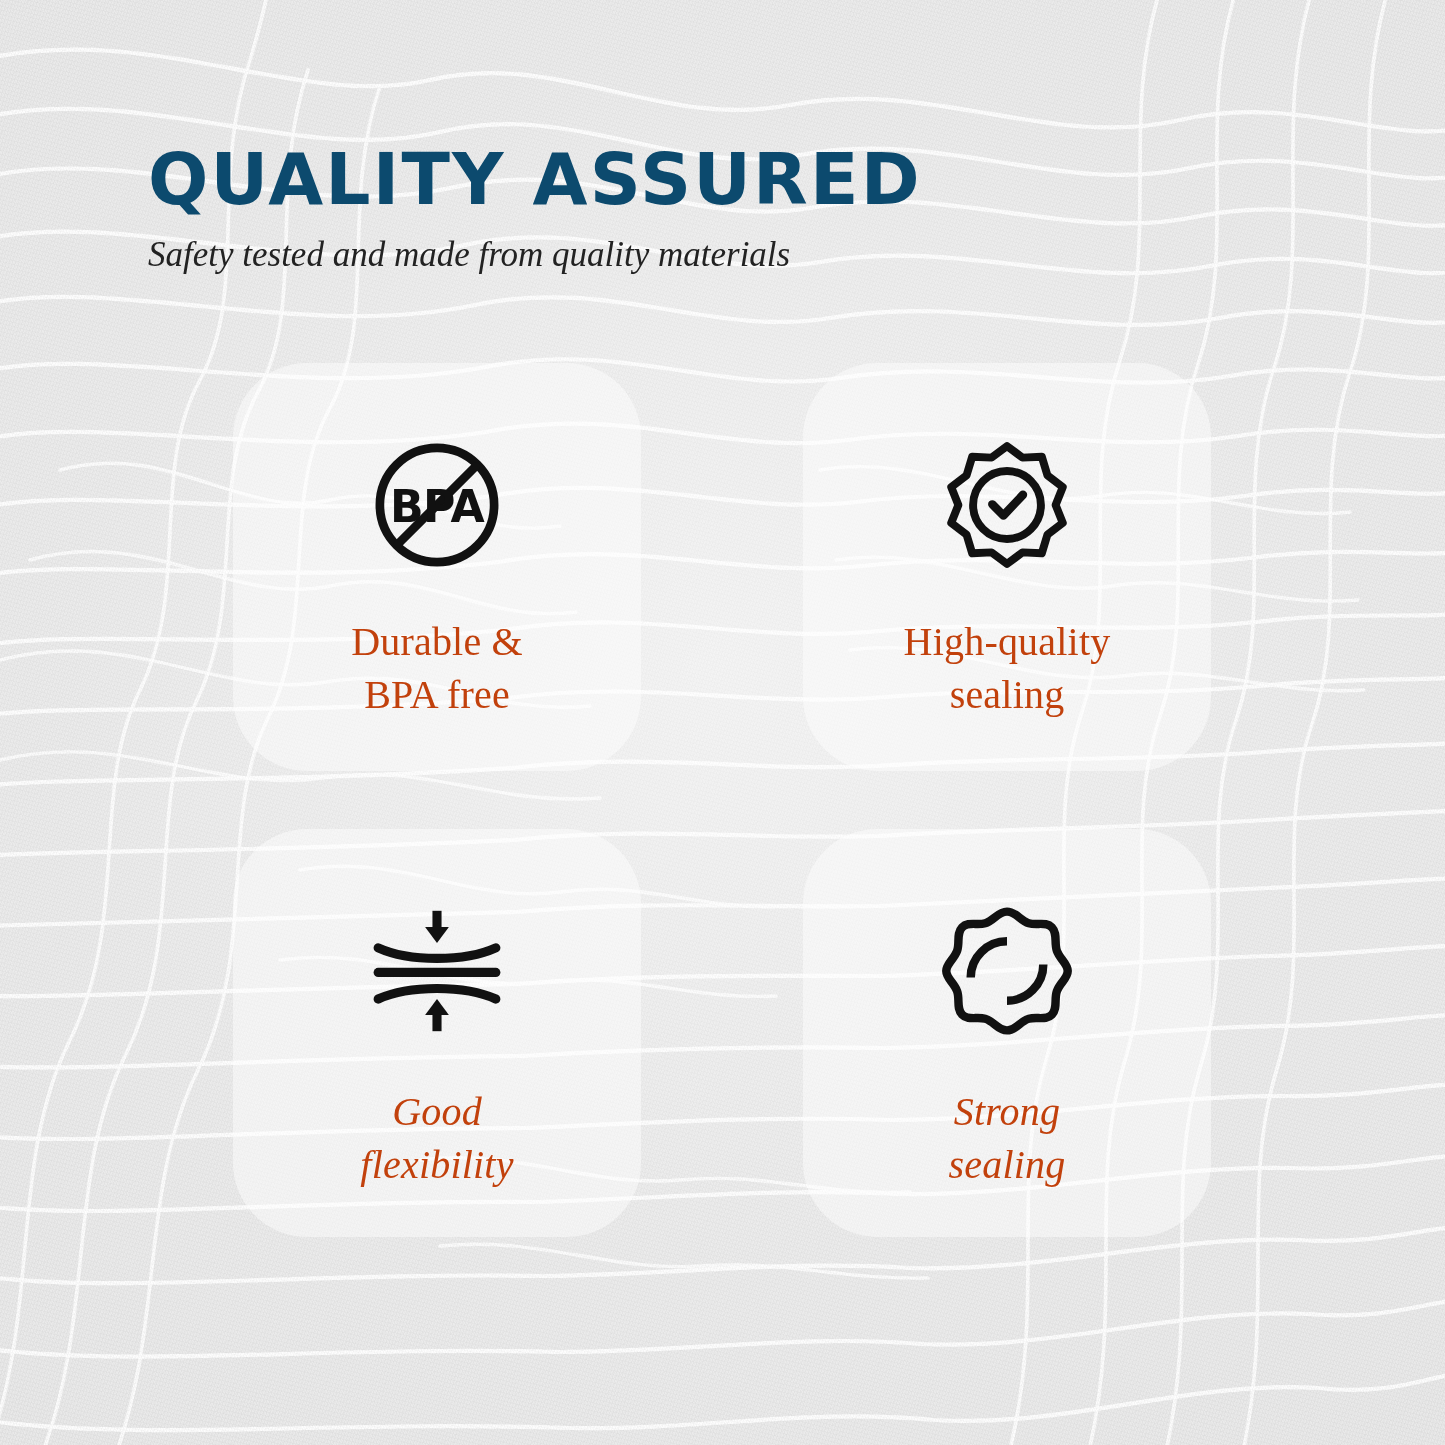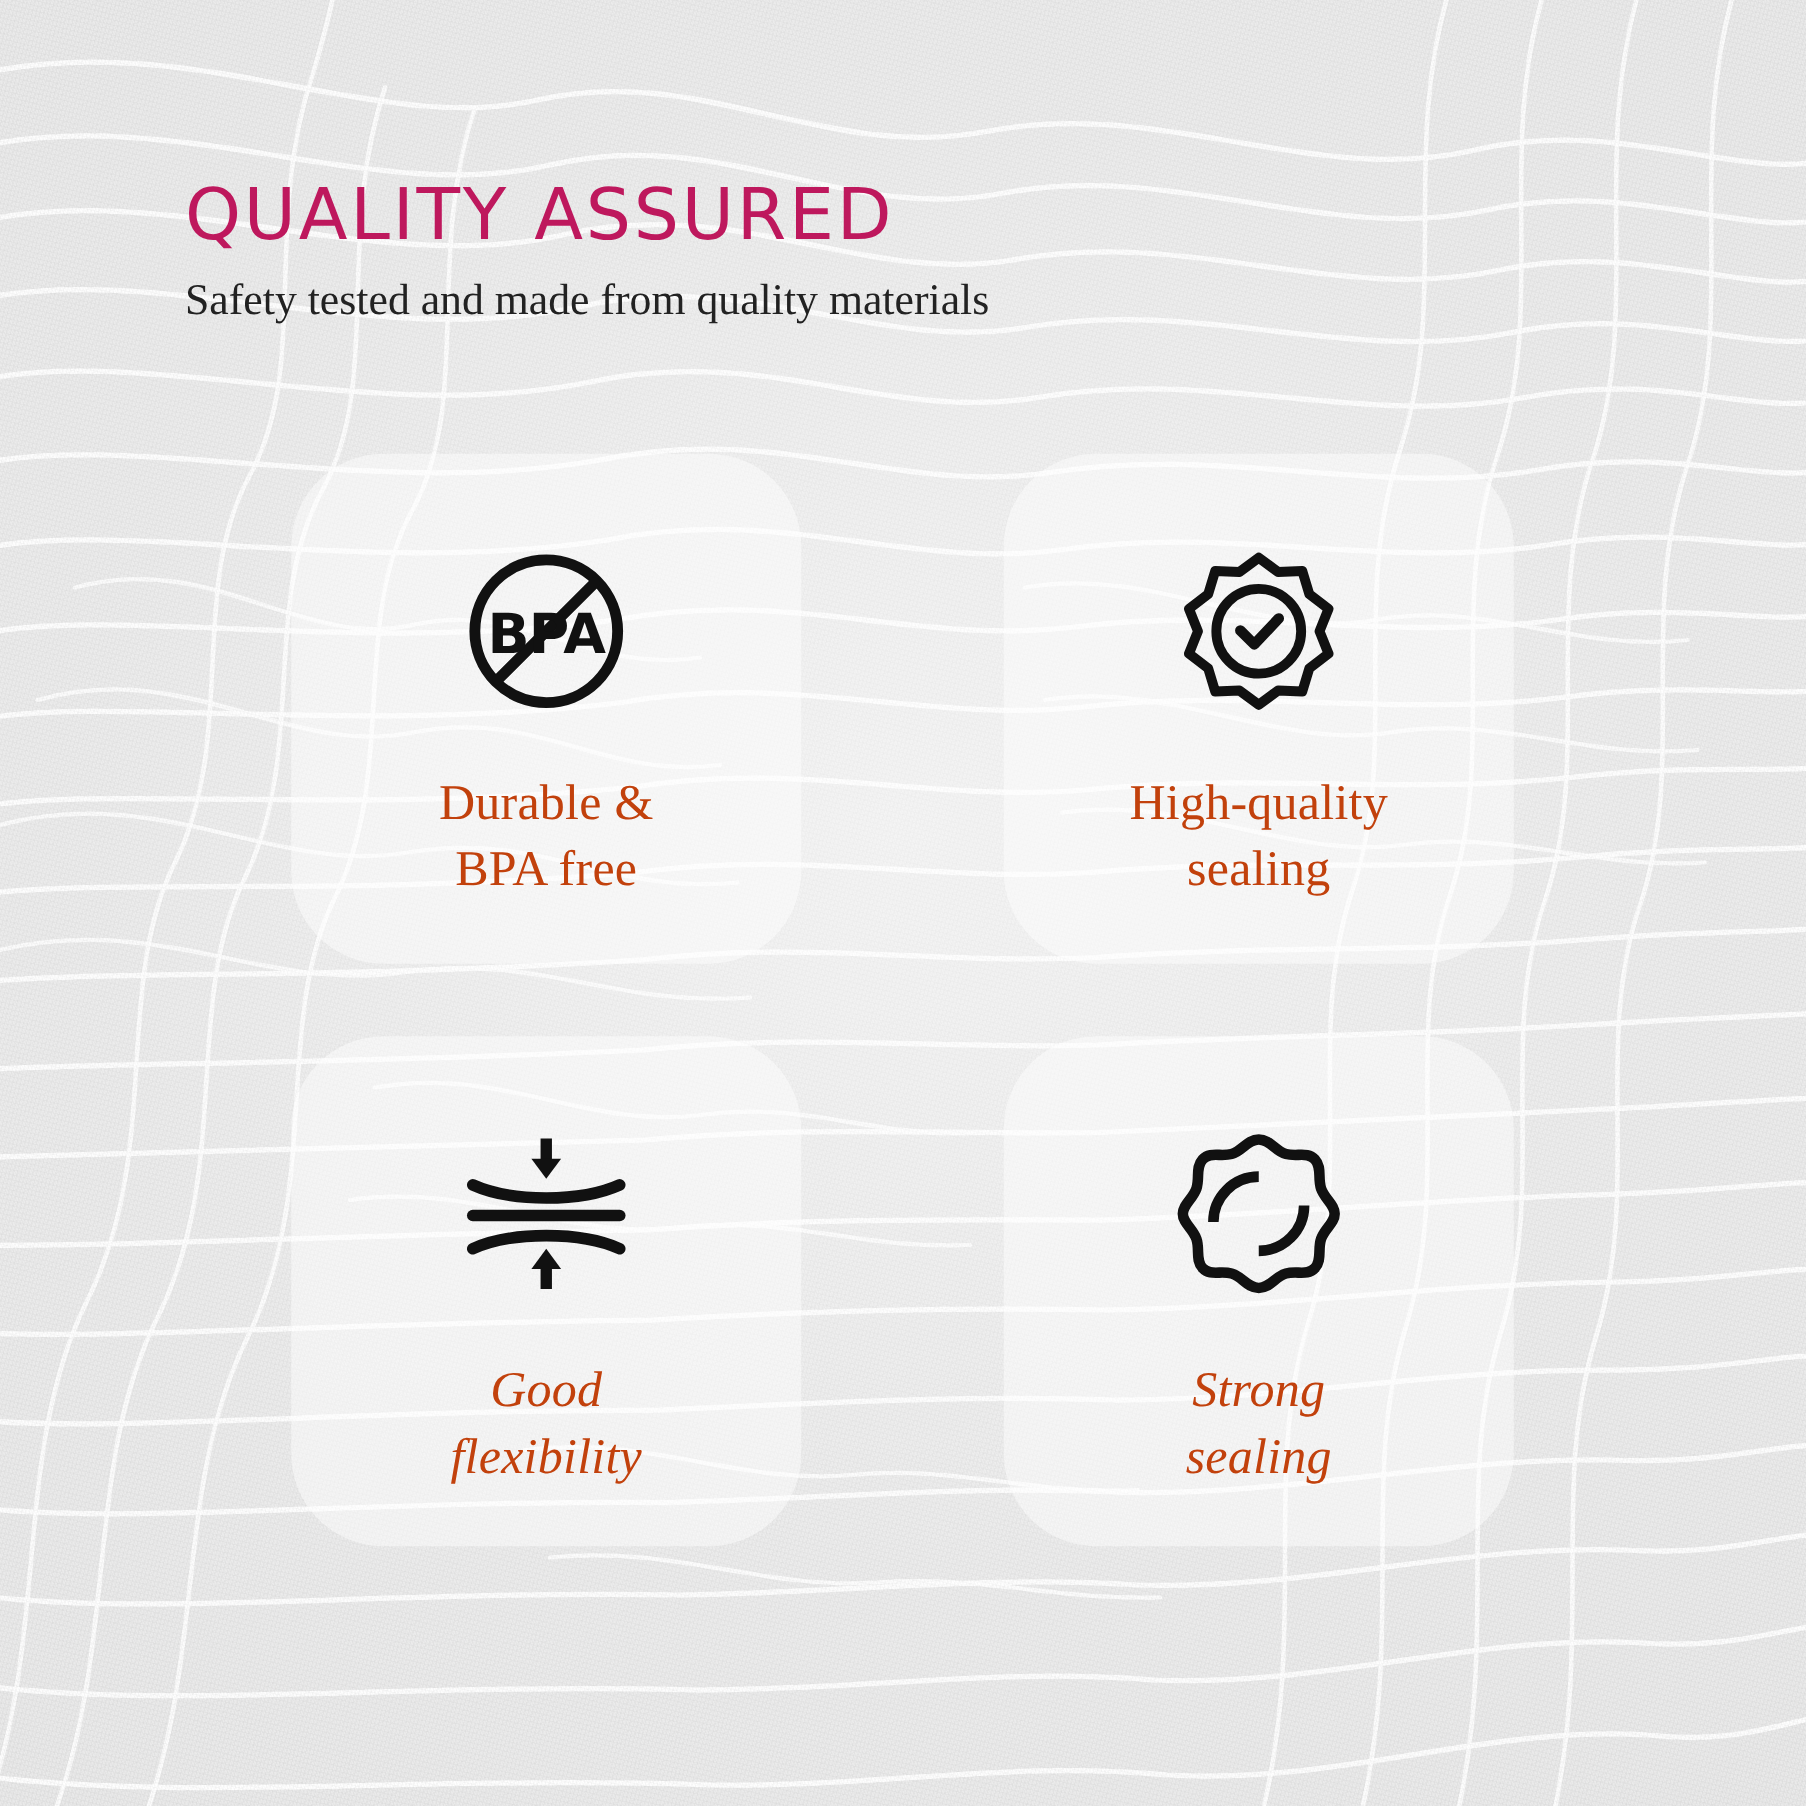--- a/index.html
+++ b/index.html
@@ -53,35 +53,36 @@
     height: 100%;
   }
   #header {
     position: absolute;
     left: 148px;
     top: 143px;
     width: 1150px;
   }
   #page-title {
     font-family: "DejaVu Sans", "Liberation Sans", sans-serif;
-    font-weight: 400;
-    font-size: 57px;
+    font-weight: 700;
+    font-size: 71px;
     letter-spacing: 2.2px;
-    color: #be185d;
+    color: #0c4a6e;
     line-height: 1.05;
     margin: 0;
     white-space: nowrap;
   }
   #page-subtitle {
     font-family: "Liberation Serif", "DejaVu Serif", serif;
     font-size: 35px;
     color: #222222;
     margin: 17px 0 0 0;
     line-height: 1.15;
     white-space: nowrap;
+    font-style: italic;
   }
 
   
   #feature-grid {
     position: absolute;
     left: 233px;
     top: 363px;
     width: 978px;
     display: grid;
     grid-template-columns: 408px 408px;

